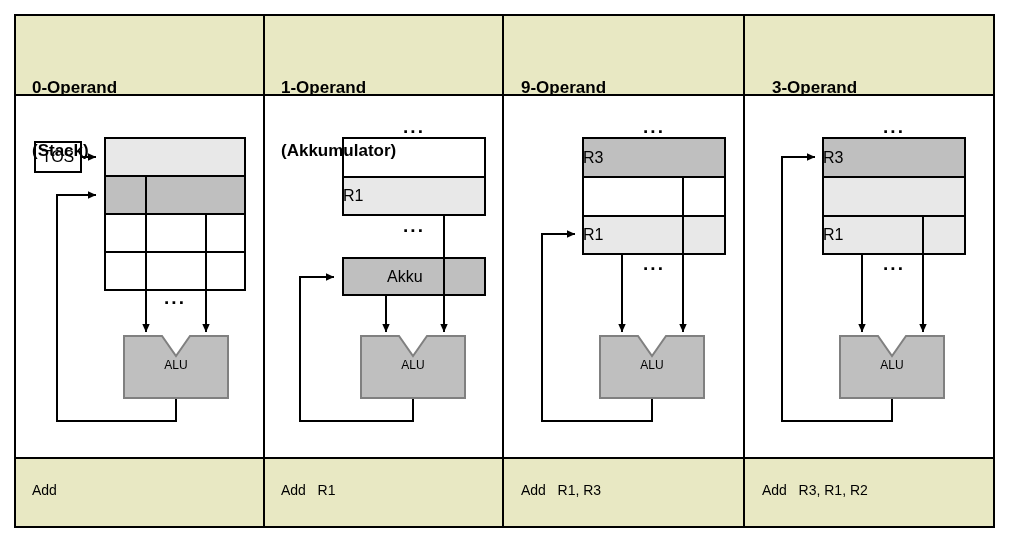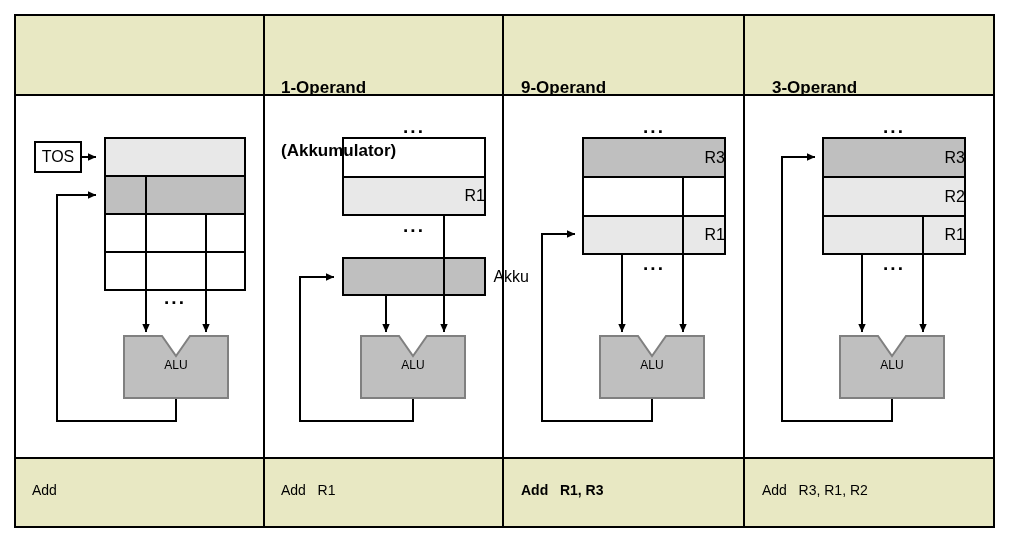--- a/index.html
+++ b/index.html
@@ -11,21 +11,21 @@
   #board{position:absolute;left:0;top:0;width:1009px;height:541px;}
   .svg-root{position:absolute;left:0;top:0;}
   .lbl{
     position:absolute;font-family:"Liberation Sans", sans-serif;
     color:#000;white-space:pre;
   }
   .hdr-label{
     font-size:17px;font-weight:bold;line-height:21px;
   }
   .instr-label{font-size:14px;}
-  .cell-label{font-size:16px;text-align:right;}
+  .cell-label{font-size:16px;text-align:left;}
   .tos-label{font-size:16px;}
   .alu-label{font-size:12px;}
   .dots{font-size:19px;font-weight:bold;letter-spacing:2px;}
 </style>
 </head>
 <body>
 
 <div id="board">
 
   <svg class="svg-root" width="1009" height="541" viewBox="0 0 1009 541">
@@ -129,20 +129,24 @@
 
       <rect x="823" y="138" width="142" height="39" fill="#bfbfbf" stroke="#000000" stroke-width="2"></rect>
       <rect x="823" y="177" width="142" height="39" fill="#e8e8e8" stroke="#000000" stroke-width="2"></rect>
       <rect x="823" y="216" width="142" height="38" fill="#e8e8e8" stroke="#000000" stroke-width="2"></rect>
       <path d="M923,216 L923,254" fill="none" stroke="#000000" stroke-width="2"></path>
 
       <path d="M840,336 L878,336 L892,356 L906,336 L944,336 L944,398 L840,398 Z" fill="#bfbfbf" stroke="#808080" stroke-width="2"></path>
     </g>
   </svg>
 
+  <div class="lbl hdr-label" style="left:32px; top:35px;">
+    <div>0-Operand</div>
+    <div>(Stack)</div>
+  </div>
   <div class="lbl hdr-label" style="left:281px; top:35px;">
     <div>1-Operand</div>
     <div>(Akkumulator)</div>
   </div>
   <div class="lbl hdr-label" style="left:521px; top:35px;">
     <div>9-Operand</div>
     <div></div>
   </div>
   <div class="lbl hdr-label" style="left:772px; top:35px;">
     <div>3-Operand</div>
@@ -160,23 +164,22 @@
   <div class="lbl alu-label" style="left:361px; top:358px; width:104px; text-align:center;">ALU</div>
 
   <div class="lbl dots" style="left:583px; top:116px; width:142px; text-align:center;">...</div>
   <div class="lbl cell-label" style="left:583px; top:138px; width:142px; height:39px; line-height:39px;">R3</div>
   <div class="lbl cell-label" style="left:583px; top:216px; width:142px; height:38px; line-height:38px;">R1</div>
   <div class="lbl dots" style="left:583px; top:253px; width:142px; text-align:center;">...</div>
   <div class="lbl alu-label" style="left:600px; top:358px; width:104px; text-align:center;">ALU</div>
 
   <div class="lbl dots" style="left:823px; top:116px; width:142px; text-align:center;">...</div>
   <div class="lbl cell-label" style="left:823px; top:138px; width:142px; height:39px; line-height:39px;">R3</div>
-  <div class="lbl cell-label" style="left:823px; top:177px; width:142px; height:39px; line-height:39px;">R2</div>
   <div class="lbl cell-label" style="left:823px; top:216px; width:142px; height:38px; line-height:38px;">R1</div>
   <div class="lbl dots" style="left:823px; top:253px; width:142px; text-align:center;">...</div>
   <div class="lbl alu-label" style="left:840px; top:358px; width:104px; text-align:center;">ALU</div>
 
   <div class="lbl instr-label" style="left:32px; top:482px;">Add</div>
   <div class="lbl instr-label" style="left:281px; top:482px;">Add   R1</div>
-  <div class="lbl instr-label" style="left:521px; top:482px;font-weight:bold;">Add   R1, R3</div>
+  <div class="lbl instr-label" style="left:521px; top:482px;">Add   R1, R3</div>
   <div class="lbl instr-label" style="left:762px; top:482px;">Add   R3, R1, R2</div>
 
 </div>
 
 </body></html>

